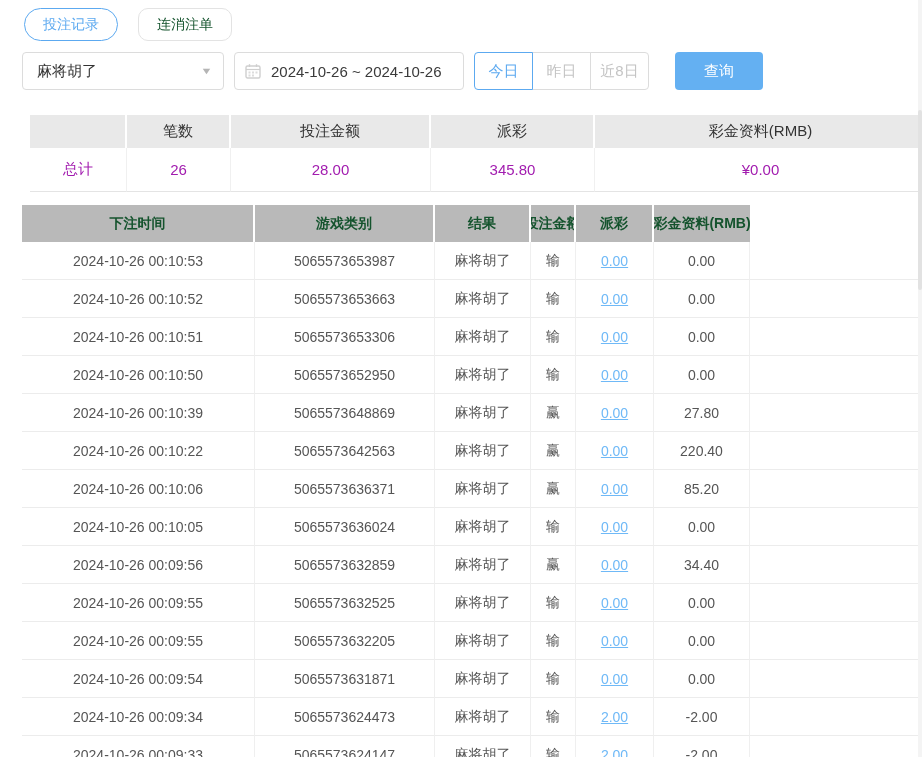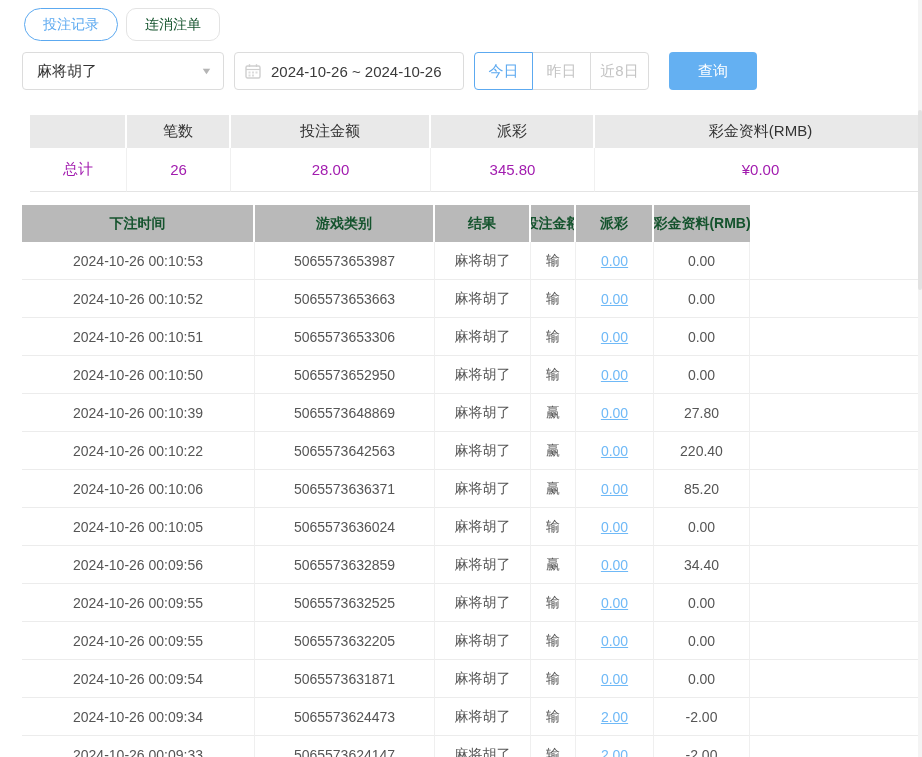--- a/index.html
+++ b/index.html
@@ -2,21 +2,21 @@
 <html style="--accent: #5ca9f0; --query-bg: #64b0f2; --link: #6fb9f7; --negative: #f0606b; --header-bg: #b9b9b9;"><head>
 <meta charset="utf-8">
 <style>
   * { margin: 0; padding: 0; box-sizing: border-box; }
   html, body { width: 922px; height: 757px; overflow: hidden; background: #fff; }
   body { font-family: "Liberation Sans", "DejaVu Sans", sans-serif; color: #333; position: relative; }
 
   .page { position: relative; width: 922px; height: 757px; overflow: hidden; }
 
   
-  .tabs-row { position: absolute; top: 8px; left: 24px; display: flex; gap: 8px; }
+  .tabs-row { position: absolute; top: 8px; left: 24px; display: flex; gap: 20px; }
   .tab {
     height: 33px; padding: 0 18px; background: #fff; font-size: 14px;
     border: 1px solid #e3e3e3; border-radius: 10px; color: #14532d;
     display: flex; align-items: center; cursor: pointer;
   }
   .tab.active { border: 1px solid var(--accent); color: var(--accent); border-radius: 17px; }
 
   
   .controls-row { position: absolute; top: 52px; left: 22px; height: 38px; display: flex; align-items: stretch; }
   .select {
@@ -32,21 +32,21 @@
   .date-input .cal { margin-right: 10px; flex: 0 0 auto; display: flex; }
   .btn-group { margin-left: 10px; display: flex; }
   .btn-group .qbtn {
     width: 59px; background: #fff; border: 1px solid #dcdcdc; font-size: 15px; color: #c4c4c4;
     margin-left: -1px; cursor: pointer; display: flex; align-items: center; justify-content: center;
   }
   .btn-group .qbtn:first-child { border-radius: 4px 0 0 4px; margin-left: 0; }
   .btn-group .qbtn:last-child { border-radius: 0 4px 4px 0; }
   .btn-group .qbtn.active { border: 1px solid var(--accent); color: var(--accent); z-index: 2; }
   .query-btn {
-    margin-left: 20px; width: 88px; border: none; border-radius: 4px;
+    margin-left: 26px; width: 88px; border: none; border-radius: 4px;
     background: var(--query-bg); color: #fff; font-size: 15px; cursor: pointer;
   }
 
   
   .summary-table { position: absolute; top: 115px; left: 30px; width: 896px; }
   .summary-row { display: grid; grid-template-columns: 97px 104px 200px 164px 331px; }
   .summary-row.head .cell { background: #e9e9e9; height: 33px; font-size: 15px; color: #333; border-right: 2px solid #fff; }
   .summary-row.head .cell:last-child { border-right: none; }
   .summary-row.body .cell { background: #fff; height: 44px; font-size: 15px; color: #a21caf; border-right: 1px solid #f0f0f0; border-bottom: 1px solid #e4e4e4; }
   .summary-row.body .cell:last-child { border-right: none; }

